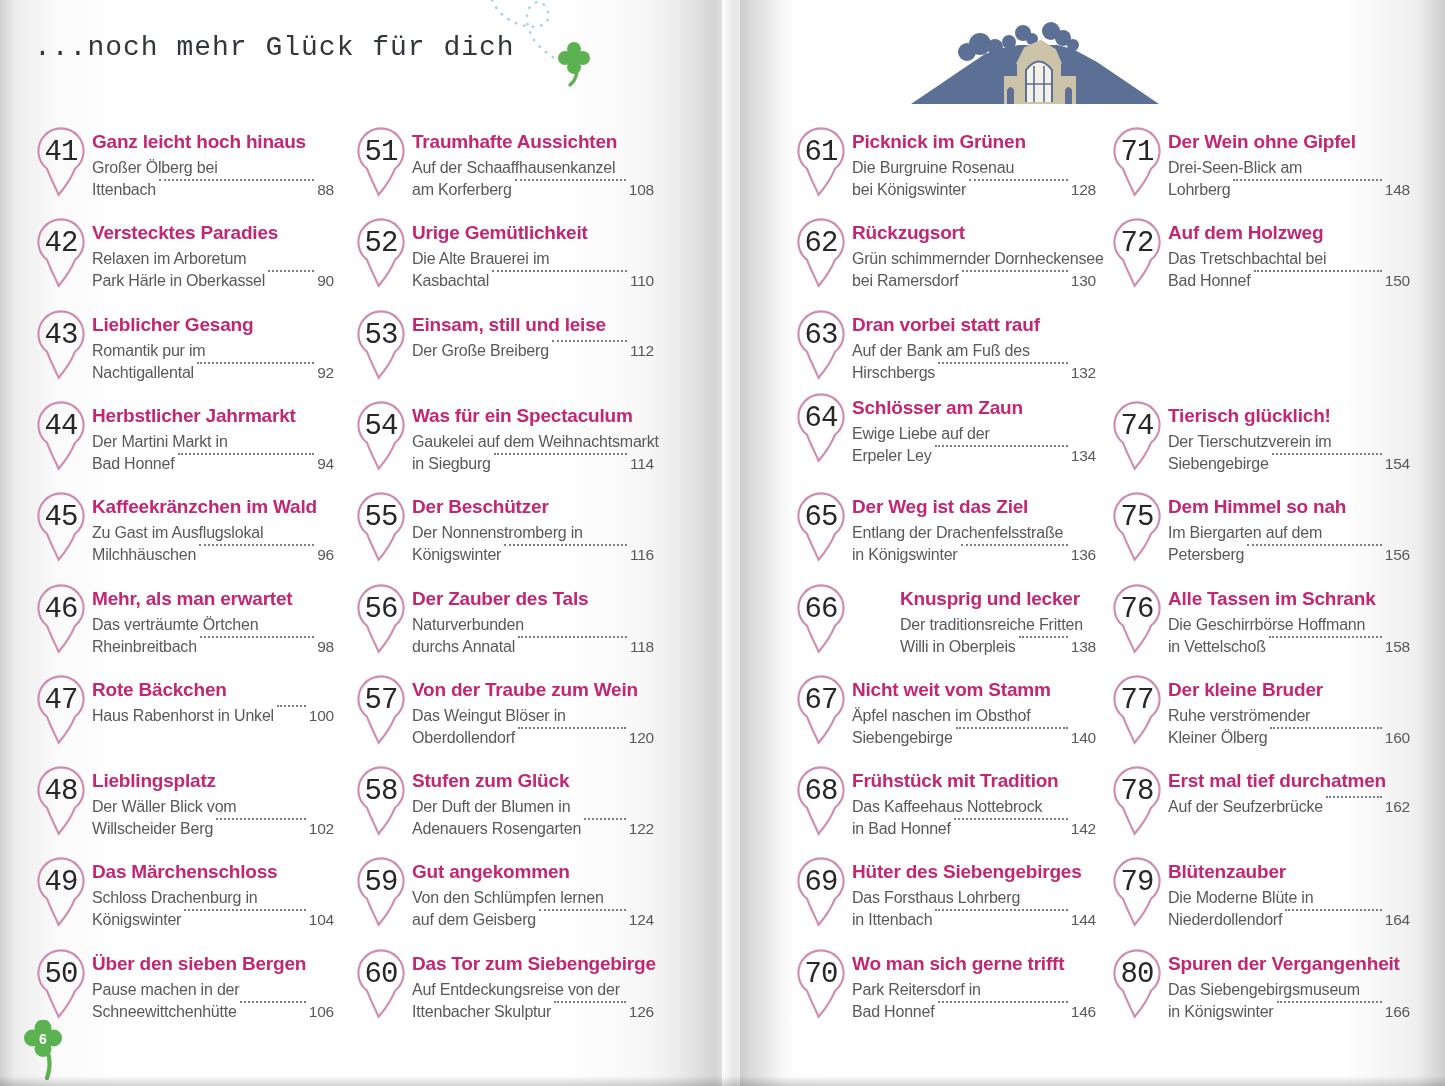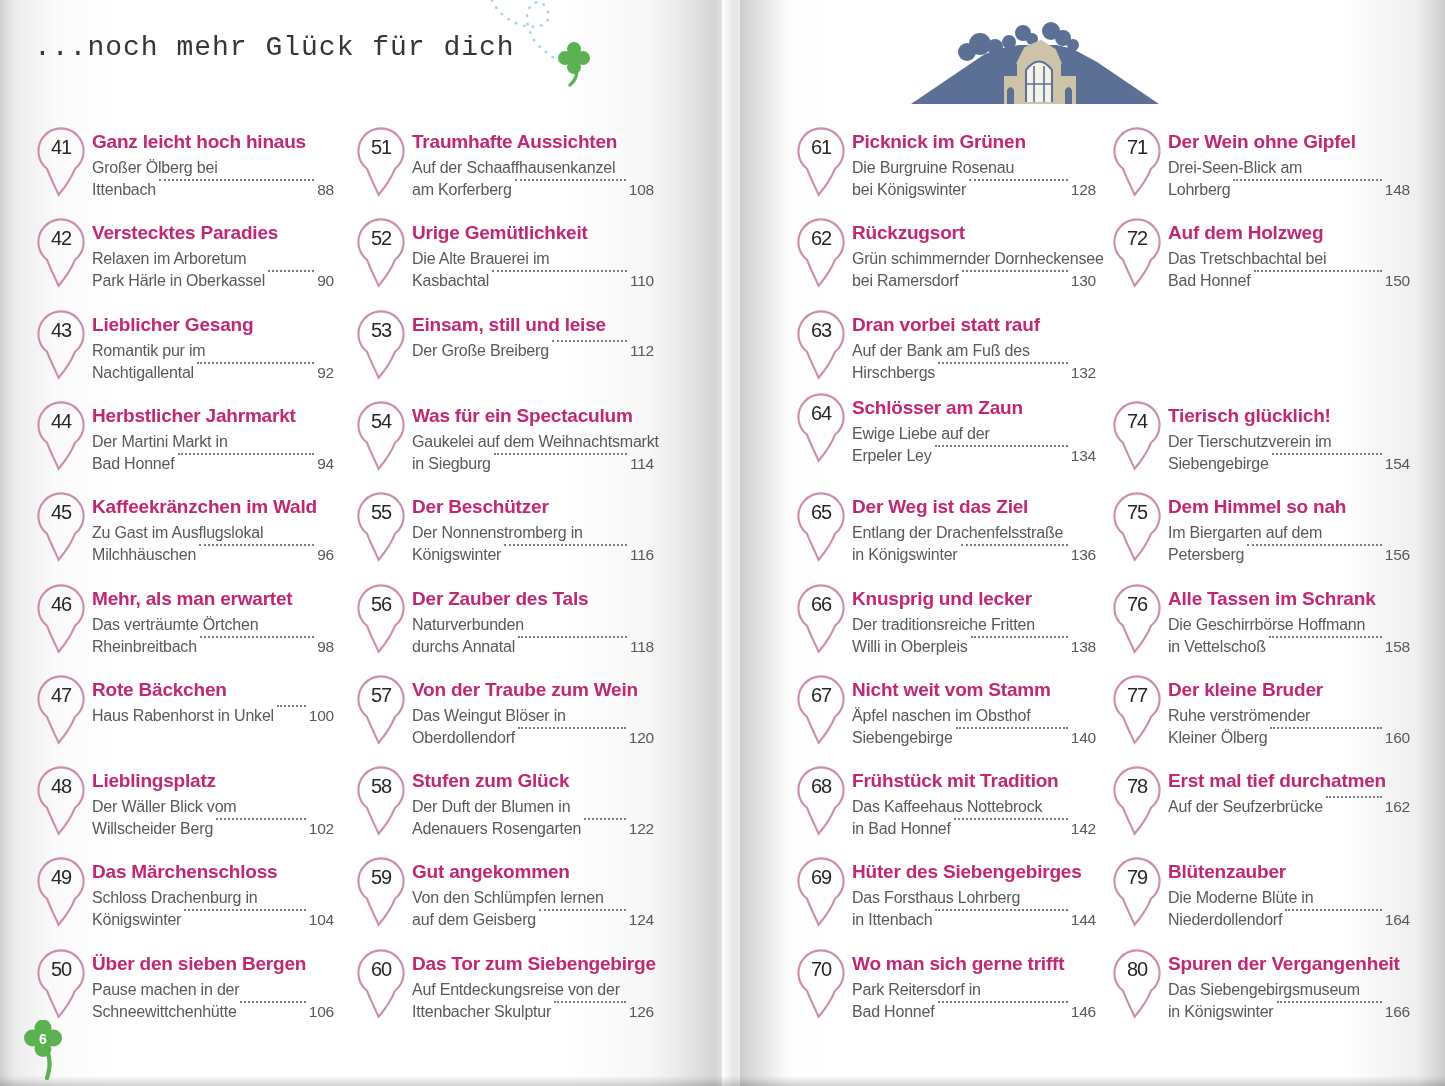--- a/index.html
+++ b/index.html
@@ -32,21 +32,21 @@
   #col-0{left:36px;top:127px;width:298px;height:930px;}
   #col-1{left:356px;top:127px;width:298px;height:930px;}
   #col-2{left:796px;top:127px;width:300px;height:930px;}
   #col-3{left:1112px;top:127px;width:298px;height:930px;}
 
   .entry{position:absolute;left:0;width:100%;display:flex;align-items:flex-start;}
   .pin{position:relative;width:50px;height:72px;flex:none;}
   .pin svg{display:block;width:50px;height:72px;}
   .pin svg path{fill:none;stroke:#d08cb0;stroke-width:2.2px;}
   .pin-num{position:absolute;left:0;top:9px;width:50px;text-align:center;
-    font-family:Liberation Sans, sans-serif;font-size:20px;letter-spacing:-1px;color:#27272a;}
+    font-family:Liberation Mono, monospace;font-size:29px;letter-spacing:-1px;color:#27272a;}
   .txt{flex:1;min-width:0;margin-left:6px;padding-top:3px;}
   .entry-title{font-size:19px;font-weight:bold;color:#c32672;letter-spacing:-0.2px;
     line-height:24px;margin-bottom:3px;white-space:nowrap;}
   .entry-line{font-size:16px;color:#58595b;line-height:21.5px;letter-spacing:-0.2px;white-space:nowrap;}
   .entry-leader{display:flex;align-items:flex-start;font-size:16px;color:#58595b;
     line-height:21.5px;letter-spacing:-0.2px;}
   .leader-text{white-space:nowrap;}
   .dots{flex:1;border-bottom:2.4px dotted #7d7e80;margin:0 3px 4px 3px;min-width:10px;}
   .page-ref{white-space:nowrap;font-size:15.5px;}
 </style>
@@ -520,21 +520,21 @@
         <div class="txt">
           <div class="entry-title">Der Weg ist das Ziel</div>
           <div class="entry-line">Entlang der Drachenfelsstraße</div>
           <div class="entry-leader">
             <span class="leader-text">in Königswinter</span>
             <span class="dots"></span>
             <span class="page-ref">136</span>
           </div>
         </div>
       </div>
-      <div class="entry" style="top: 457px;">
+      <div class="entry" style="top: 457px; gap: 48px;">
         <div class="pin">
           <svg viewBox="0 0 52 74">
             <path d="M11.5,43 A23.5 23.5 0 1 1 40.5,43 C37,52 31,61 23.5,70 C19.5,61 14.5,51 11.5,43 Z"></path>
           </svg>
           <span class="pin-num">66</span>
         </div>
         <div class="txt">
           <div class="entry-title">Knusprig und lecker</div>
           <div class="entry-line">Der traditionsreiche Fritten</div>
           <div class="entry-leader">

